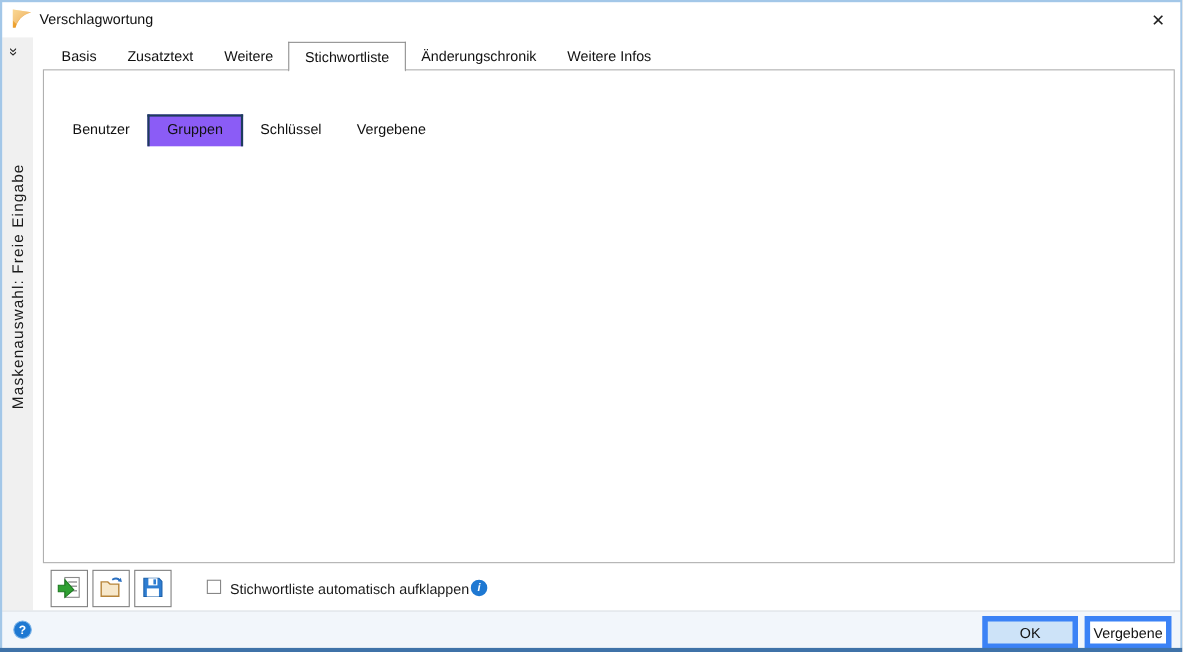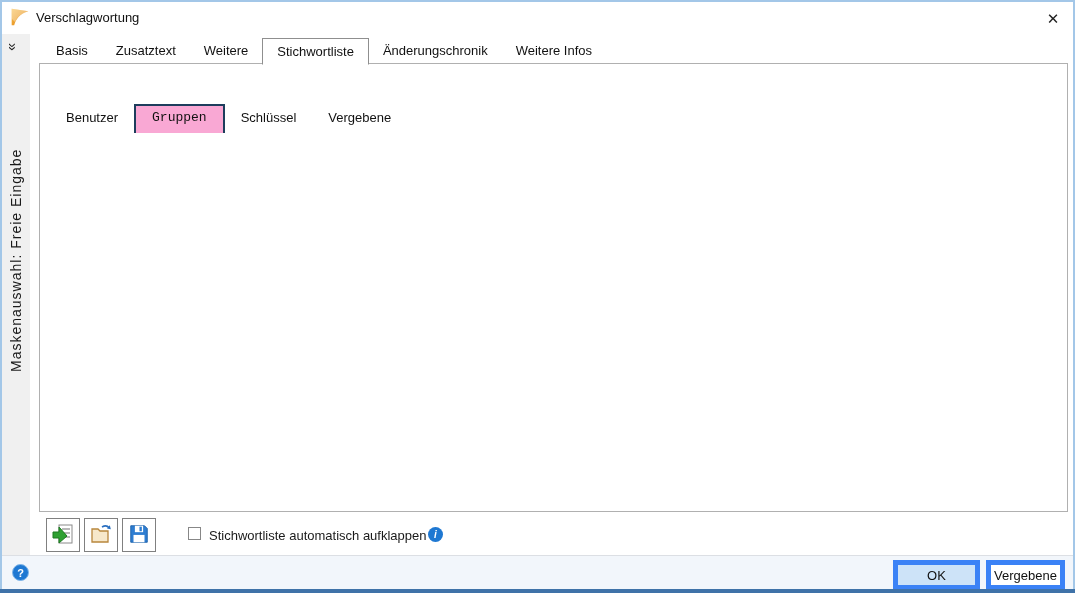--- a/index.html
+++ b/index.html
@@ -25,21 +25,21 @@
   .tab.active{border:1px solid #8f8f8f;border-bottom:1px solid #fff;background:#fff;margin-bottom:-1px;line-height:25px;}
 
   
   .tabpanel{position:absolute;left:39px;top:63px;width:1029px;height:449px;border:1px solid #b0b0b0;background:#fff;box-sizing:border-box;z-index:1;}
 
   .sectiontitle{position:absolute;font-size:13px;color:#111;}
 
   
   .subtabstrip{position:absolute;left:50px;top:104px;height:27px;display:flex;z-index:3;}
   .subtab{padding:0 16px;line-height:27px;color:#111;}
-  .subtab.active{border:2px solid #1d3d5c;border-bottom:none;background:#f9a8d4;margin-bottom:-2px;line-height:24px;font-family:Liberation Mono, monospace;}
+  .subtab.active{border:2px solid #1d3d5c;border-bottom:none;background:#8b5cf6;margin-bottom:-2px;line-height:24px;}
 
   .panelbox{position:absolute;border:1px solid #b8b8b8;background:#fff;box-sizing:border-box;}
   .filterlabel{position:absolute;color:#111;}
   .filterinput{position:absolute;height:22px;border:1px solid #a9a9a9;font-family:"Liberation Sans",sans-serif;font-size:13px;padding:0 4px;box-sizing:border-box;}
 
   .grouplist{position:absolute;left:41px;top:167px;width:205px;border-top:1px solid #e7e7e7;}
   .grow{height:26px;display:flex;align-items:center;gap:11px;padding-left:13px;border-bottom:1px solid #e7e7e7;}
   .gicon{flex:0 0 auto;display:inline-flex;}
 
   .cb{width:13px;height:13px;border:1px solid #878787;background:#fff;display:inline-flex;align-items:center;justify-content:center;font-size:12px;font-weight:700;line-height:1;color:#1c1c1c;box-sizing:border-box;}

